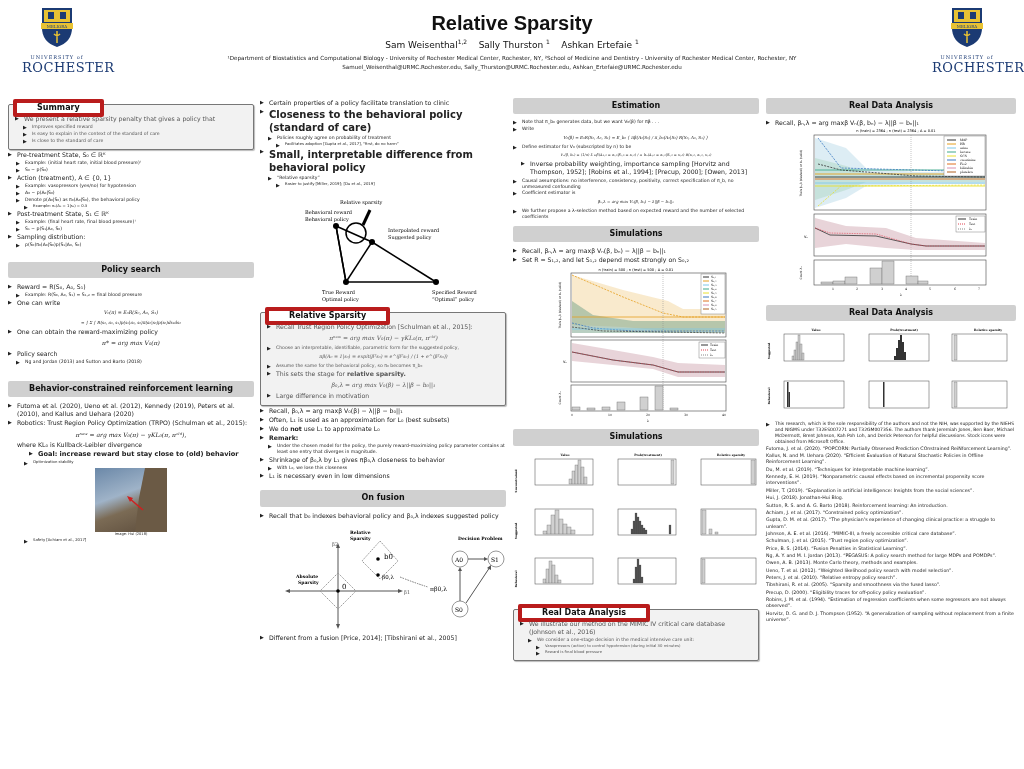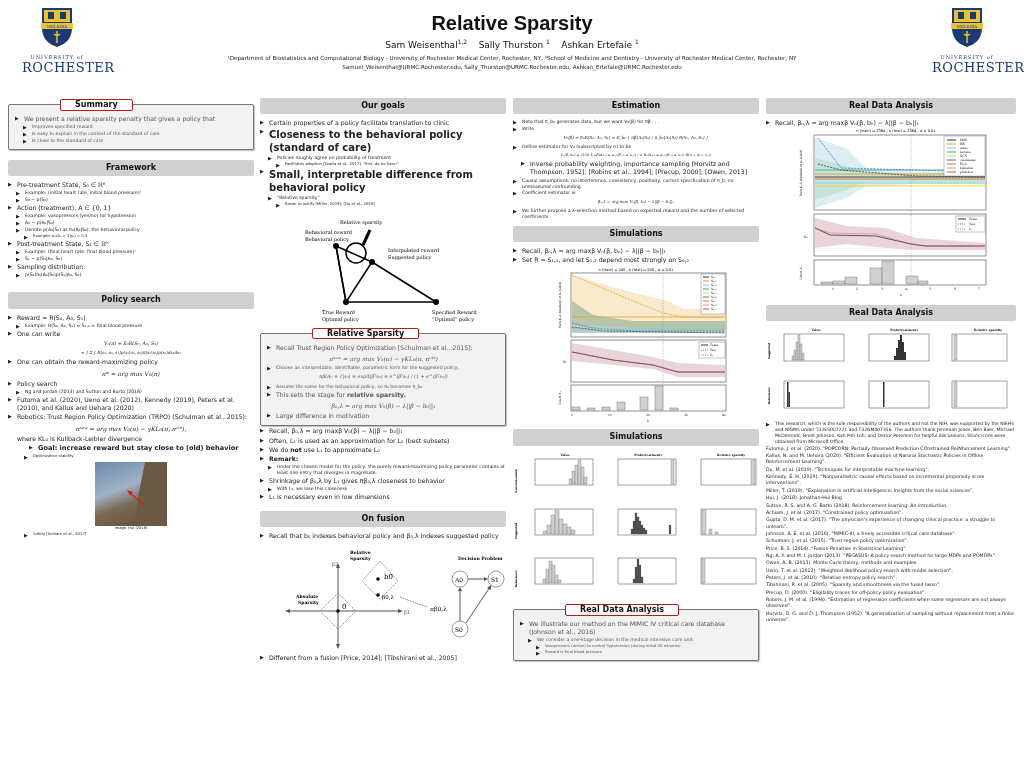--- a/index.html
+++ b/index.html
@@ -14,21 +14,21 @@
   .title { position: absolute; left: 0; width: 1024px; top: 10px; text-align: center; font-family: "Liberation Sans", sans-serif; font-weight: bold; font-size: 20px; color: #111; }
   .authors { position: absolute; left: 0; width: 1024px; top: 38px; text-align: center; font-size: 9px; color: #111; }
   .authors sup { font-size: 6px; }
   .affil { position: absolute; left: 0; width: 1024px; top: 55px; text-align: center; font-size: 5.6px; color: #222; }
   .emails { position: absolute; left: 0; width: 1024px; top: 64px; text-align: center; font-size: 5.6px; color: #222; }
 
   .col { position: absolute; top: 98px; width: 246px; }
   .c1 { left: 8px; } .c2 { left: 260px; } .c3 { left: 513px; } .c4 { left: 766px; width: 250px; }
   .sec-head { background: #d0d0d0; border-radius: 2px; text-align: center; font-weight: bold; font-size: 8px; padding: 3px 0; margin-bottom: 5px; color: #111; }
   .block { border: 1px solid #777; border-radius: 2px; background: #f2f2f2; position: relative; padding: 9px 5px 4px 6px; margin-top: 6px; box-shadow: 1px 1px 1px #bbb; }
-  .block-title { position: absolute; top: -6px; left: 4px; background: #fff; border: 1px solid #b91c1c; border-radius: 2px; font-weight: bold; font-size: 8px; padding: 0 14px; line-height: 1.2; color: #111; margin-left: 47px; }
+  .block-title { position: absolute; top: -6px; left: 4px; background: #fff; border: 4px solid #b91c1c; border-radius: 2px; font-weight: bold; font-size: 8px; padding: 0 20px; line-height: 1.2; color: #111; }
   ul.b { list-style: none; }
   ul.b li { position: relative; padding-left: 9px; margin: 1px 0; }
   ul.b li::before { content: "\25B6"; position: absolute; left: 0; top: 0; font-size: 5px; color: #222; }
   .l1 { font-size: 6.2px; }
   .l2 { font-size: 4.6px; margin-left: 8px !important; }
   .l3 { font-size: 3.8px; margin-left: 16px !important; }
   .big { font-size: 10px; font-weight: bold; }
   .eq { text-align: center; font-family: "DejaVu Serif", serif; font-style: italic; font-size: 6px; margin: 3px 0; }
   .eq.sm { font-size: 4.8px; }
   .grey { color: #555; }
@@ -86,21 +86,20 @@
   <div class="block" style="margin-top:6px;">
     <div class="block-title">Summary</div>
     <ul class="b grey">
       <li class="l1">We present a relative sparsity penalty that gives a policy that</li>
       <li class="l2">Improves specified reward</li>
       <li class="l2">Is easy to explain in the context of the standard of care</li>
       <li class="l2">Is close to the standard of care</li>
     </ul>
   </div>
 
-  <div class="sec-head" style="margin-top:10px;">Framework</div>
   <ul class="b">
     <li class="l1">Pre-treatment State, S₀ ∈ ℝᴷ</li>
     <li class="l2">Example: (initial heart rate, initial blood pressure)ᵀ</li>
     <li class="l2">S₀ ~ p(S₀)</li>
     <li class="l1">Action (treatment), A ∈ {0, 1}</li>
     <li class="l2">Example: vasopressors (yes/no) for hypotension</li>
     <li class="l2">A₀ ~ p(A₀|S₀)</li>
     <li class="l2">Denote p(A₀|S₀) as π₀(A₀|S₀), the behavioral policy</li>
     <li class="l3">Example: π₀(A₀ = 1|s₀) = 0.3</li>
     <li class="l1">Post-treatment State, S₁ ∈ ℝᴷ</li>
@@ -120,20 +119,21 @@
   <div class="eq sm" style="font-size:4.2px;">= ∫ Σ ∫ R(s₀, a₀, s₁)p(s₁|a₀, s₀)π(a₀|s₀)p(s₀)ds₁ds₀</div>
   <ul class="b">
       <li class="l1">One can obtain the reward-maximizing policy</li>
     </ul>
   <div class="eq">π* = arg max V₀(π)</div>
   <ul class="b">
     <li class="l1">Policy search</li>
     <li class="l2">Ng and Jordan (2013) and Sutton and Barto (2018)</li>
   </ul>
 
+  <div class="sec-head" style="margin-top:16px;">Behavior-constrained reinforcement learning</div>
   <ul class="b">
     <li class="l1">Futoma et al. (2020), Ueno et al. (2012), Kennedy (2019), Peters et al. (2010), and Kallus and Uehara (2020)</li>
     <li class="l1">Robotics: Trust Region Policy Optimization (TRPO) (Schulman et al., 2015):</li>
   </ul>
   <div class="eq">πⁿᵉʷ = arg max V₀(π) − γKL₀(π, πᵒˡᵈ),</div>
   <div class="l1" style="padding-left:9px;">where KL₀ is Kullback-Leibler divergence</div>
   <ul class="b">
     <li class="big" style="margin-left:21px;font-size:6.6px;">Goal: increase reward but stay close to (old) behavior</li>
     <li class="l3">Optimization stability</li>
   </ul>
@@ -145,21 +145,20 @@
     </svg>
   </div>
   <div style="text-align:center;font-size:3.6px;">Image: Hui (2018)</div>
   <ul class="b">
       <li class="l3">Safety [Achiam et al., 2017]</li>
     </ul>
 
 </div>
 
 <div class="col c2">
-  <div class="sec-head">Our goals</div>
   <ul class="b">
     <li class="l1">Certain properties of a policy facilitate translation to clinic</li>
     <li class="big">Closeness to the behavioral policy (standard of care)</li>
     <li class="l2">Policies roughly agree on probability of treatment</li>
     <li class="l3">Facilitates adoption [Gupta et al., 2017], “first, do no harm”</li>
     <li class="big">Small, interpretable difference from behavioral policy</li>
     <li class="l2">“Relative sparsity”</li>
     <li class="l3">Easier to justify [Miller, 2019]; [Du et al., 2019]</li>
   </ul>
   <svg width="246" height="110" viewBox="0 0 246 110" style="margin-top:4px;">

